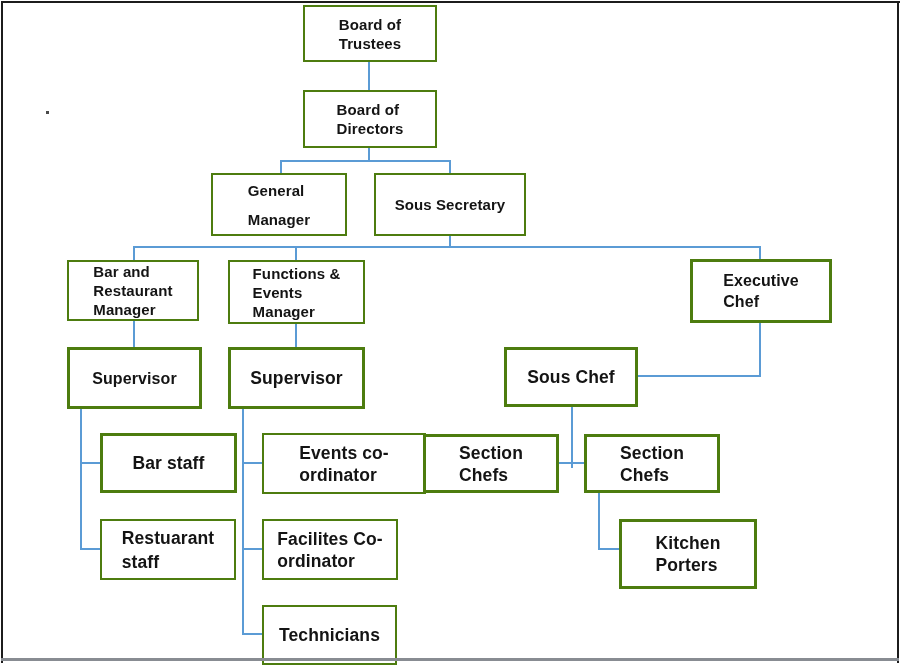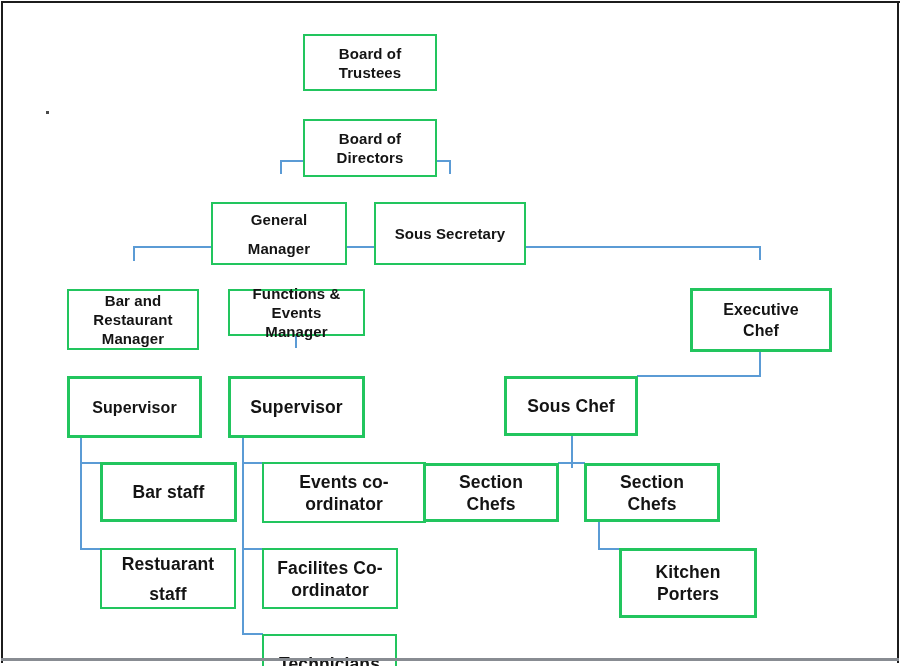--- a/index.html
+++ b/index.html
@@ -12,39 +12,37 @@
     width: 904px;
     height: 666px;
     background: #ffffff;
     overflow: hidden;
     font-family: "Liberation Sans", "DejaVu Sans", sans-serif;
   }
   
   .box {
     position: absolute;
     background: #ffffff;
-    border: 2px solid #22c55e;
+    border: 2px solid #4d7c0f;
     box-sizing: border-box;
     display: flex;
     align-items: center;
     justify-content: center;
-    text-align: center;
     font-weight: bold;
     color: #141414;
     white-space: pre-line;
     letter-spacing: 0.1px;
     z-index: 2;
-    margin-top: 29px;
   }
   .b3 { border-width: 3px; }
   .f15 { font-size: 15px; line-height: 19px; }
   .f16 { font-size: 16px; line-height: 21px; }
   .f17 { font-size: 17.5px; line-height: 22px; }
   .spread15 { line-height: 29px; }
-  .spread17 { line-height: 30px; }
+  .spread17 { line-height: 24px; }
   
   .line {
     position: absolute;
     background: #5b9bd5;
     z-index: 1;
   }
   .vline { width: 2px; }
   .hline { height: 2px; }
   
   .frame-top    { position: absolute; left: 1px;  top: 1px;   width: 899px; height: 2px;  background: #1c1c1c; z-index: 6; }
@@ -104,21 +102,21 @@
 
   <div class="box f15 spread15" style="left:211px; top:173px; width:136px; height:63px;">General
 Manager</div>
 
   <div class="box f15" style="left:374px; top:173px; width:152px; height:63px;">Sous Secretary</div>
 
   <div class="box f15" style="left:67px;  top:260px; width:132px; height:61px;">Bar and
 Restaurant
 Manager</div>
 
-  <div class="box f15" style="left:228px; top:260px; width:137px; height:47px;">Functions &amp;
+  <div class="box f15" style="left:228px; top:260px; width:137px; height:64px;">Functions &amp;
 Events
 Manager</div>
 
   <div class="box f16 b3" style="left:690px; top:259px; width:142px; height:64px;">Executive
 Chef</div>
 
   <div class="box f16 b3" style="left:67px;  top:347px; width:135px; height:62px;">Supervisor</div>
 
   <div class="box f17 b3" style="left:228px; top:347px; width:137px; height:62px;">Supervisor</div>
 

